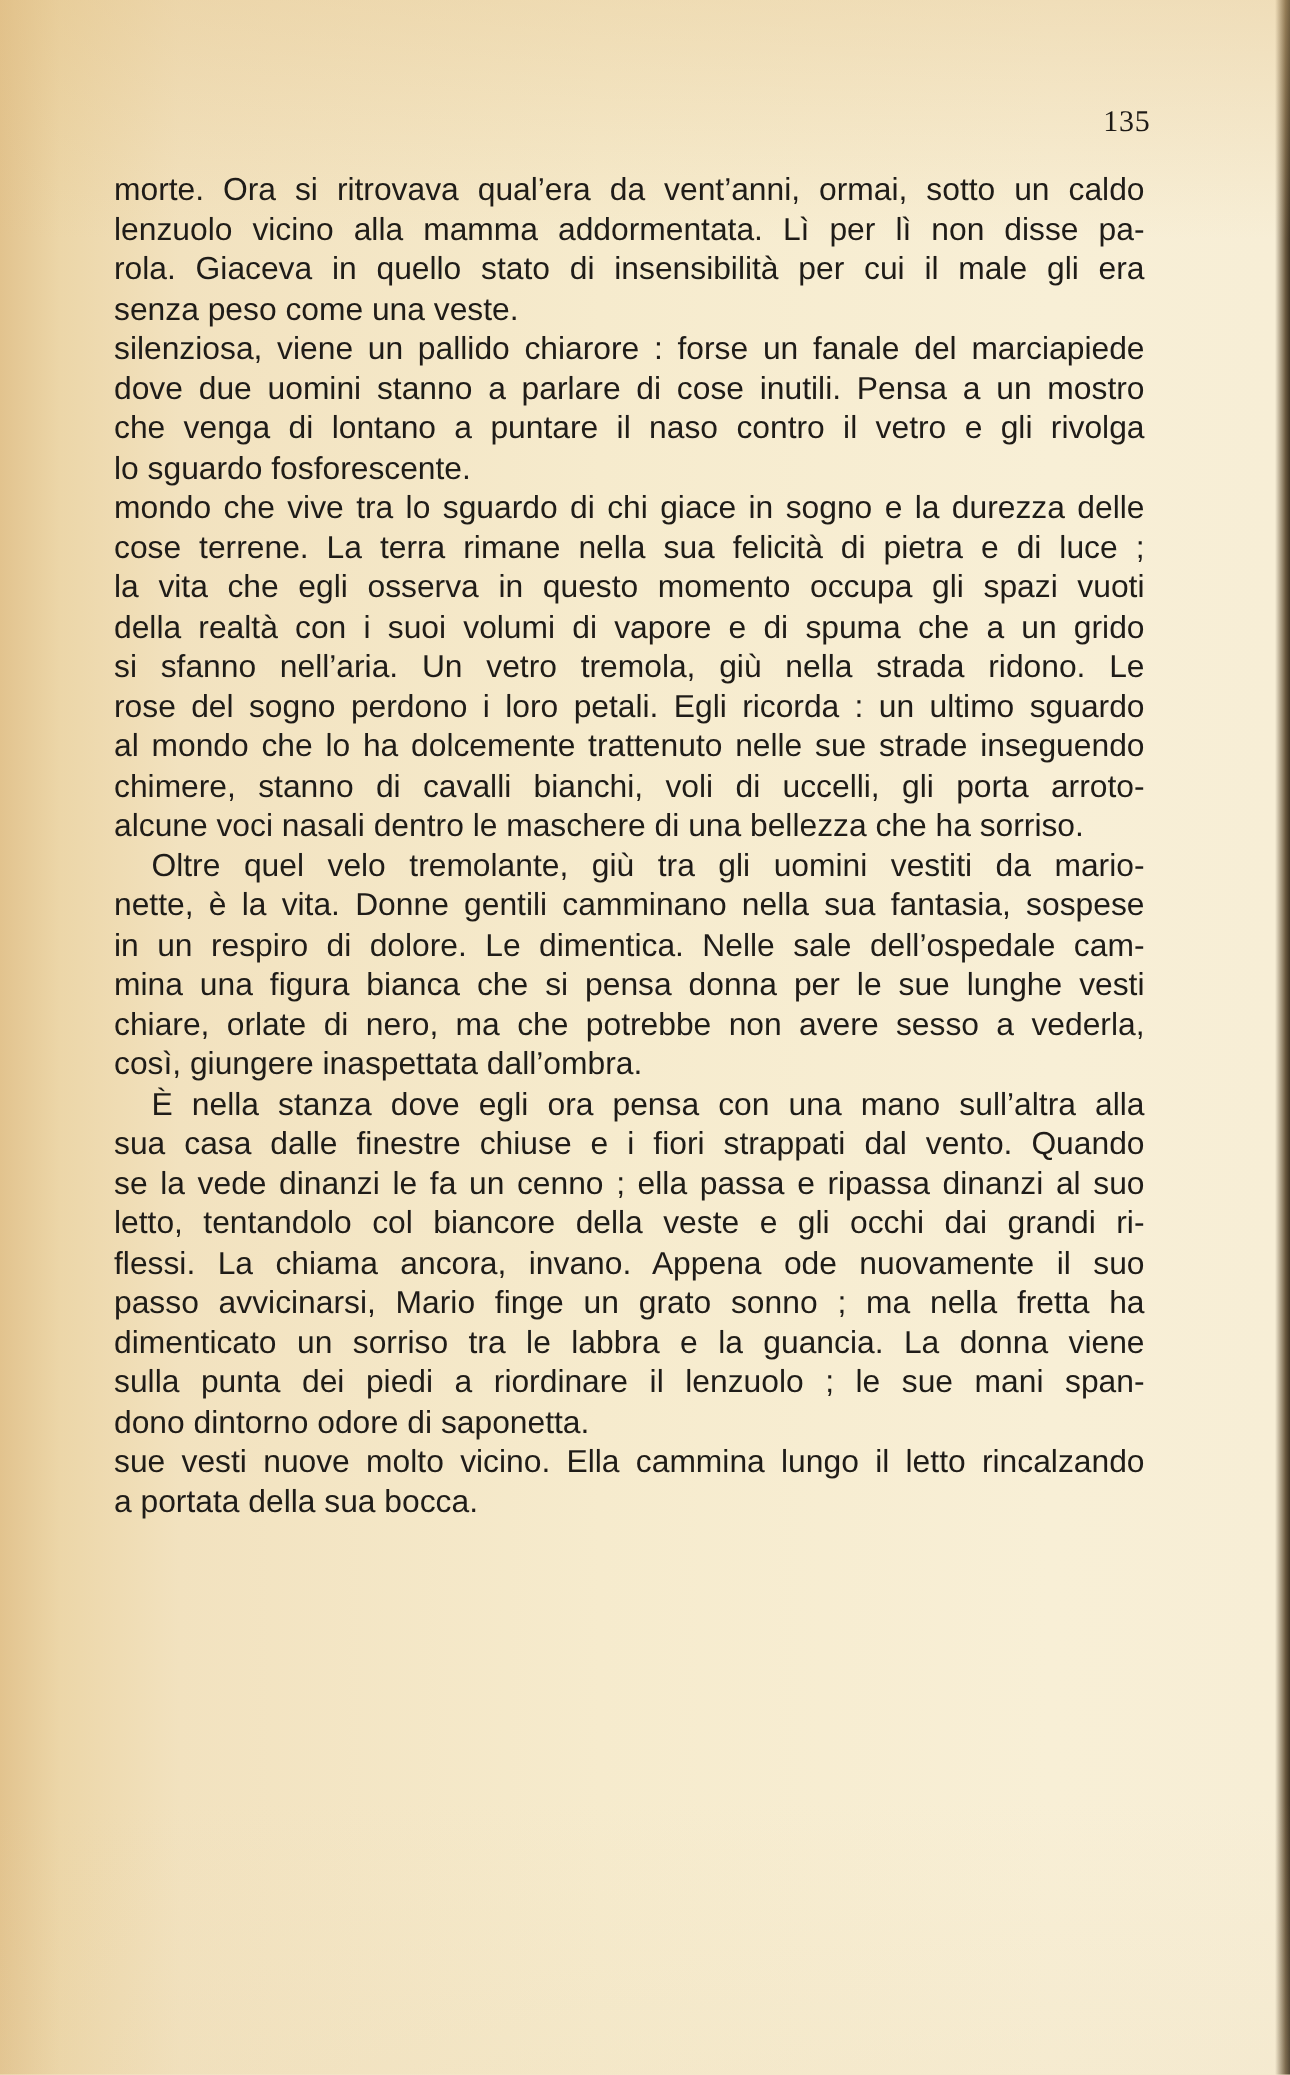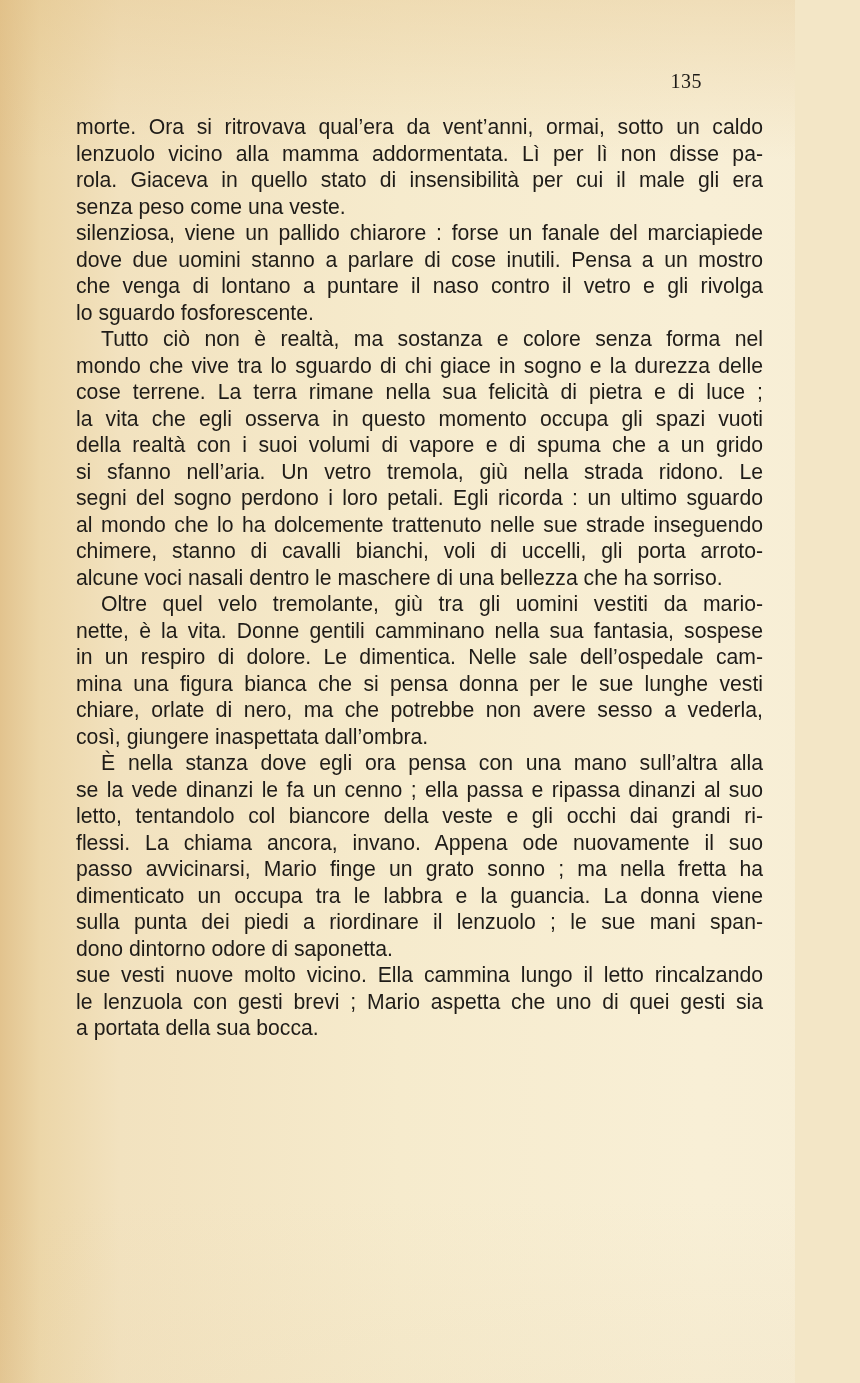--- a/index.html
+++ b/index.html
@@ -2,21 +2,21 @@
 <html><head>
 <meta charset="utf-8">
 <style>
   html, body { margin: 0; padding: 0; }
   body {
     width: 860px; height: 1383px; overflow: hidden;
     background: #f3e6c6;
   }
   .page {
     position: relative;
-    width: 795px; height: 1383px;
+    width: 860px; height: 1383px;
     background:
       linear-gradient(to right, #e2c38e 0px, #ecd6a8 40px, #f2e2bf 120px, #f6ebcd 400px, #f8efd6 700px, #f7eed6 850px, #6b5a40 857px, #3b3020 860px),
       #f5e9cc;
     box-sizing: border-box;
   }
   .page::before {
     content: "";
     position: absolute; inset: 0;
     background: linear-gradient(to bottom, rgba(225,190,130,0.35) 0px, rgba(240,220,180,0.0) 160px, rgba(0,0,0,0) 1200px, rgba(230,210,170,0.15) 1383px);
     pointer-events: none;
@@ -59,48 +59,47 @@
         <span class="line">rola. Giaceva in quello stato di insensibilità per cui il male gli era</span>
         <span class="line last">senza peso come una veste.</span>
       </div>
       <div>
         <span class="line">silenziosa, viene un pallido chiarore : forse un fanale del marciapiede</span>
         <span class="line">dove due uomini stanno a parlare di cose inutili. Pensa a un mostro</span>
         <span class="line">che venga di lontano a puntare il naso contro il vetro e gli rivolga</span>
         <span class="line last">lo sguardo fosforescente.</span>
       </div>
       <div>
-        <span class="line indent">Tutto ciò non è realtà, ma sostanza e colore senza forma nel</span>
         <span class="line">mondo che vive tra lo sguardo di chi giace in sogno e la durezza delle</span>
         <span class="line">cose terrene. La terra rimane nella sua felicità di pietra e di luce ;</span>
         <span class="line">la vita che egli osserva in questo momento occupa gli spazi vuoti</span>
         <span class="line">della realtà con i suoi volumi di vapore e di spuma che a un grido</span>
         <span class="line">si sfanno nell’aria. Un vetro tremola, giù nella strada ridono. Le</span>
-        <span class="line">segni del sogno perdono i loro petali. Egli ricorda : un ultimo sguardo</span>
+        <span class="line">rose del sogno perdono i loro petali. Egli ricorda : un ultimo sguardo</span>
         <span class="line">al mondo che lo ha dolcemente trattenuto nelle sue strade inseguendo</span>
         <span class="line">chimere, stanno di cavalli bianchi, voli di uccelli, gli porta arroto-</span>
         <span class="line last">alcune voci nasali dentro le maschere di una bellezza che ha sorriso.</span>
       </div>
       <div>
         <span class="line indent">Oltre quel velo tremolante, giù tra gli uomini vestiti da mario-</span>
         <span class="line">nette, è la vita. Donne gentili camminano nella sua fantasia, sospese</span>
         <span class="line">in un respiro di dolore. Le dimentica. Nelle sale dell’ospedale cam-</span>
         <span class="line">mina una figura bianca che si pensa donna per le sue lunghe vesti</span>
         <span class="line">chiare, orlate di nero, ma che potrebbe non avere sesso a vederla,</span>
         <span class="line last">così, giungere inaspettata dall’ombra.</span>
       </div>
       <div>
         <span class="line indent">È nella stanza dove egli ora pensa con una mano sull’altra alla</span>
+        <span class="line">sua casa dalle finestre chiuse e i fiori strappati dal vento. Quando</span>
         <span class="line">se la vede dinanzi le fa un cenno ; ella passa e ripassa dinanzi al suo</span>
         <span class="line">letto, tentandolo col biancore della veste e gli occhi dai grandi ri-</span>
         <span class="line">flessi. La chiama ancora, invano. Appena ode nuovamente il suo</span>
         <span class="line">passo avvicinarsi, Mario finge un grato sonno ; ma nella fretta ha</span>
-        <span class="line">dimenticato un occupa tra le labbra e la guancia. La donna viene</span>
+        <span class="line">dimenticato un sorriso tra le labbra e la guancia. La donna viene</span>
         <span class="line">sulla punta dei piedi a riordinare il lenzuolo ; le sue mani span-</span>
         <span class="line last">dono dintorno odore di saponetta.</span>
       </div>
       <div>
         <span class="line">sue vesti nuove molto vicino. Ella cammina lungo il letto rincalzando</span>
-        <span class="line">le lenzuola con gesti brevi ; Mario aspetta che uno di quei gesti sia</span>
         <span class="line last">a portata della sua bocca.</span>
       </div>
     </div>
 </div>
 
 </body></html>

